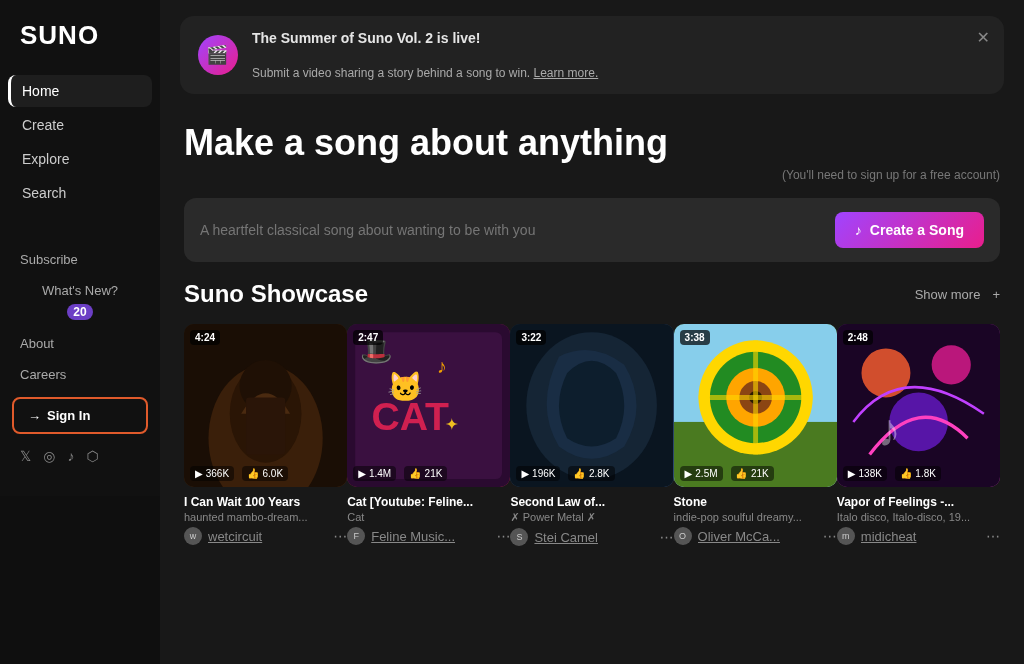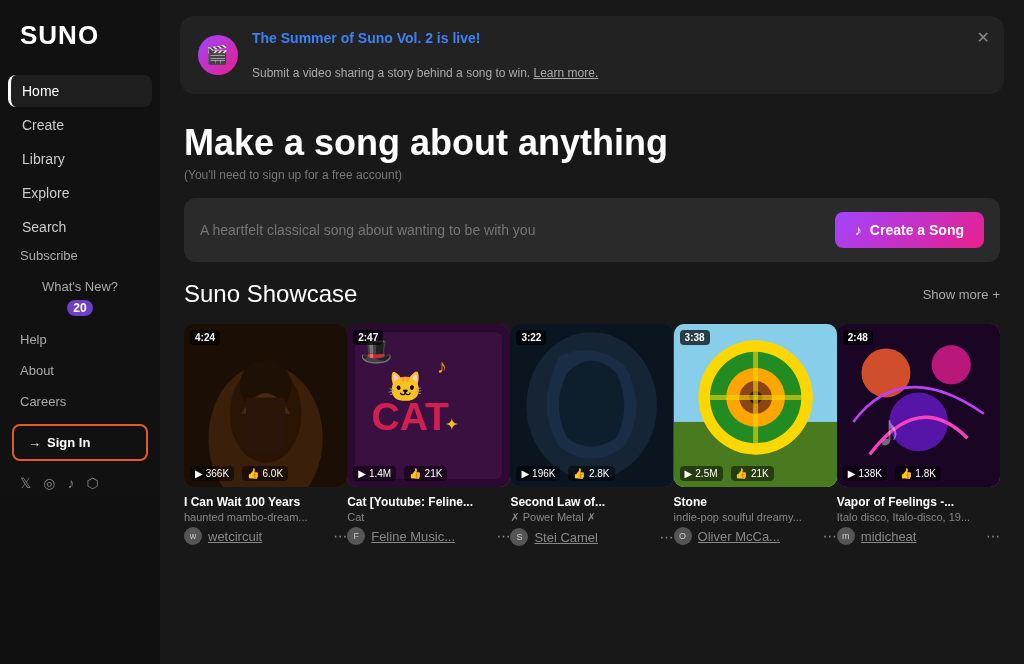--- a/index.html
+++ b/index.html
@@ -134,21 +134,21 @@
       height: 40px;
       background: linear-gradient(135deg, #a044ff, #e91e8c);
       border-radius: 50%;
       display: flex;
       align-items: center;
       justify-content: center;
       font-size: 18px;
       flex-shrink: 0;
     }
     .banner-text { flex: 1; }
-    .banner-text .title { font-size: 14px; font-weight: 600; color: #3b82f6; }
+    .banner-text .title { font-size: 14px; font-weight: 600; color: #e5e5e5; }
     .banner-text .subtitle { font-size: 12px; color: #aaa; margin-top: 20px; }
     .banner-text .subtitle a { color: #aaa; text-decoration: underline; cursor: pointer; }
     .banner-close {
       color: #888;
       font-size: 16px;
       cursor: pointer;
       position: absolute;
       right: 14px;
       top: 12px;
     }
@@ -159,21 +159,21 @@
     }
     .hero-title {
       font-size: 36px;
       font-weight: 700;
       color: #fff;
       margin-bottom: 4px;
     }
     .hero-subtitle {
       font-size: 12px;
       color: #777;
-      text-align: left;
+      text-align: right;
       margin-bottom: 16px;
     }
     .search-bar {
       background: #2a2a2a;
       border-radius: 12px;
       display: flex;
       align-items: center;
       padding: 14px 16px;
       gap: 12px;
     }
@@ -205,26 +205,26 @@
       padding: 0 24px 20px 24px;
     }
     .showcase-header {
       display: flex;
       align-items: center;
       justify-content: space-between;
       margin-bottom: 16px;
     }
     .showcase-title {
       font-size: 24px;
-      font-weight: 400;
+      font-weight: 700;
     }
     .show-more {
       display: flex;
       align-items: flex-end;
-      gap: 4px;
+      gap: 12px;
       color: #aaa;
       font-size: 13px;
       cursor: pointer;
     }
 
     
     .cards-grid {
       display: flex;
       overflow-x: hidden;
     }
@@ -341,37 +341,33 @@
   <div class="sidebar-logo">SUNO</div>
 
   <div class="sidebar-nav">
     <div class="sidebar-nav-item active">
       <span>Home</span>
     </div>
     <div class="sidebar-nav-item">
       <span>Create</span>
     </div>
     <div class="sidebar-nav-item">
-      <span>Library</span>
-    </div>
-    <div class="sidebar-nav-item">
       <span>Explore</span>
     </div>
     <div class="sidebar-nav-item">
       <span>Search</span>
     </div>
   </div>
 
   <div class="sidebar-bottom">
     <div class="sidebar-bottom-item">Subscribe</div>
     <div class="sidebar-bottom-item whats-new">
       <span>What's New?</span>
       <span class="badge">20</span>
     </div>
-    <div class="sidebar-bottom-item">Help</div>
     <div class="sidebar-bottom-item">About</div>
     <div class="sidebar-bottom-item">Careers</div>
 
     <button class="sign-in-btn">
       <span>→</span>
       <span>Sign In</span>
     </button>
 
     <div class="social-icons">
       <span class="social-icon">𝕏</span>

